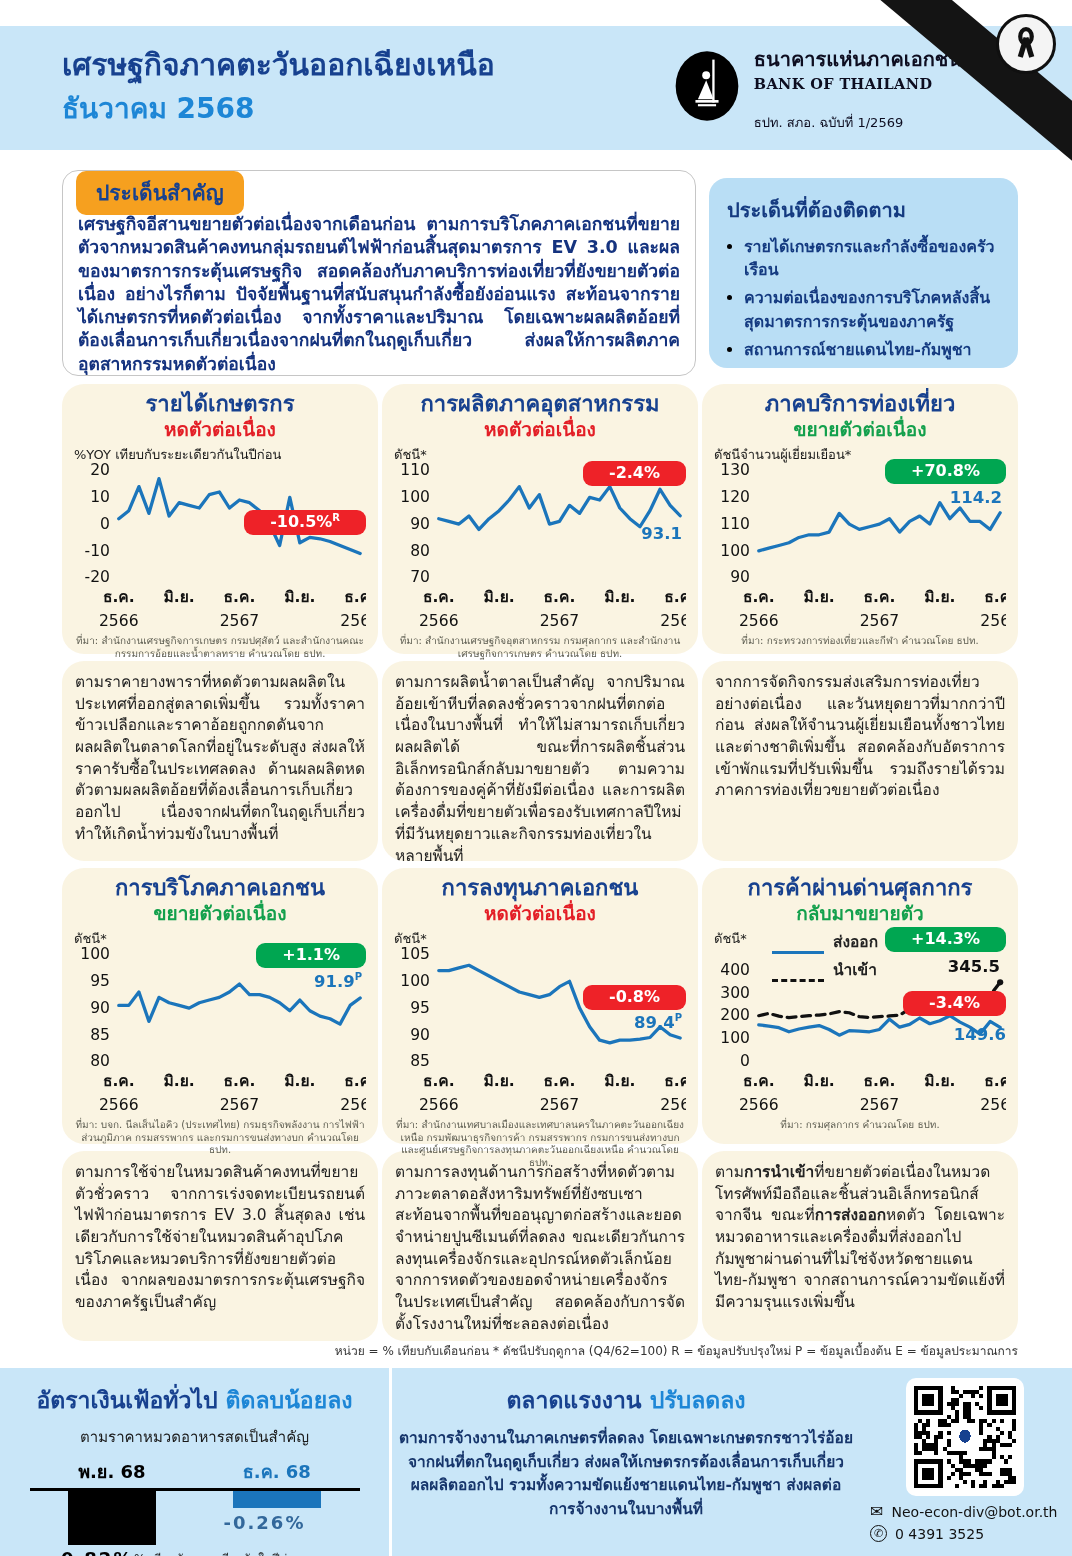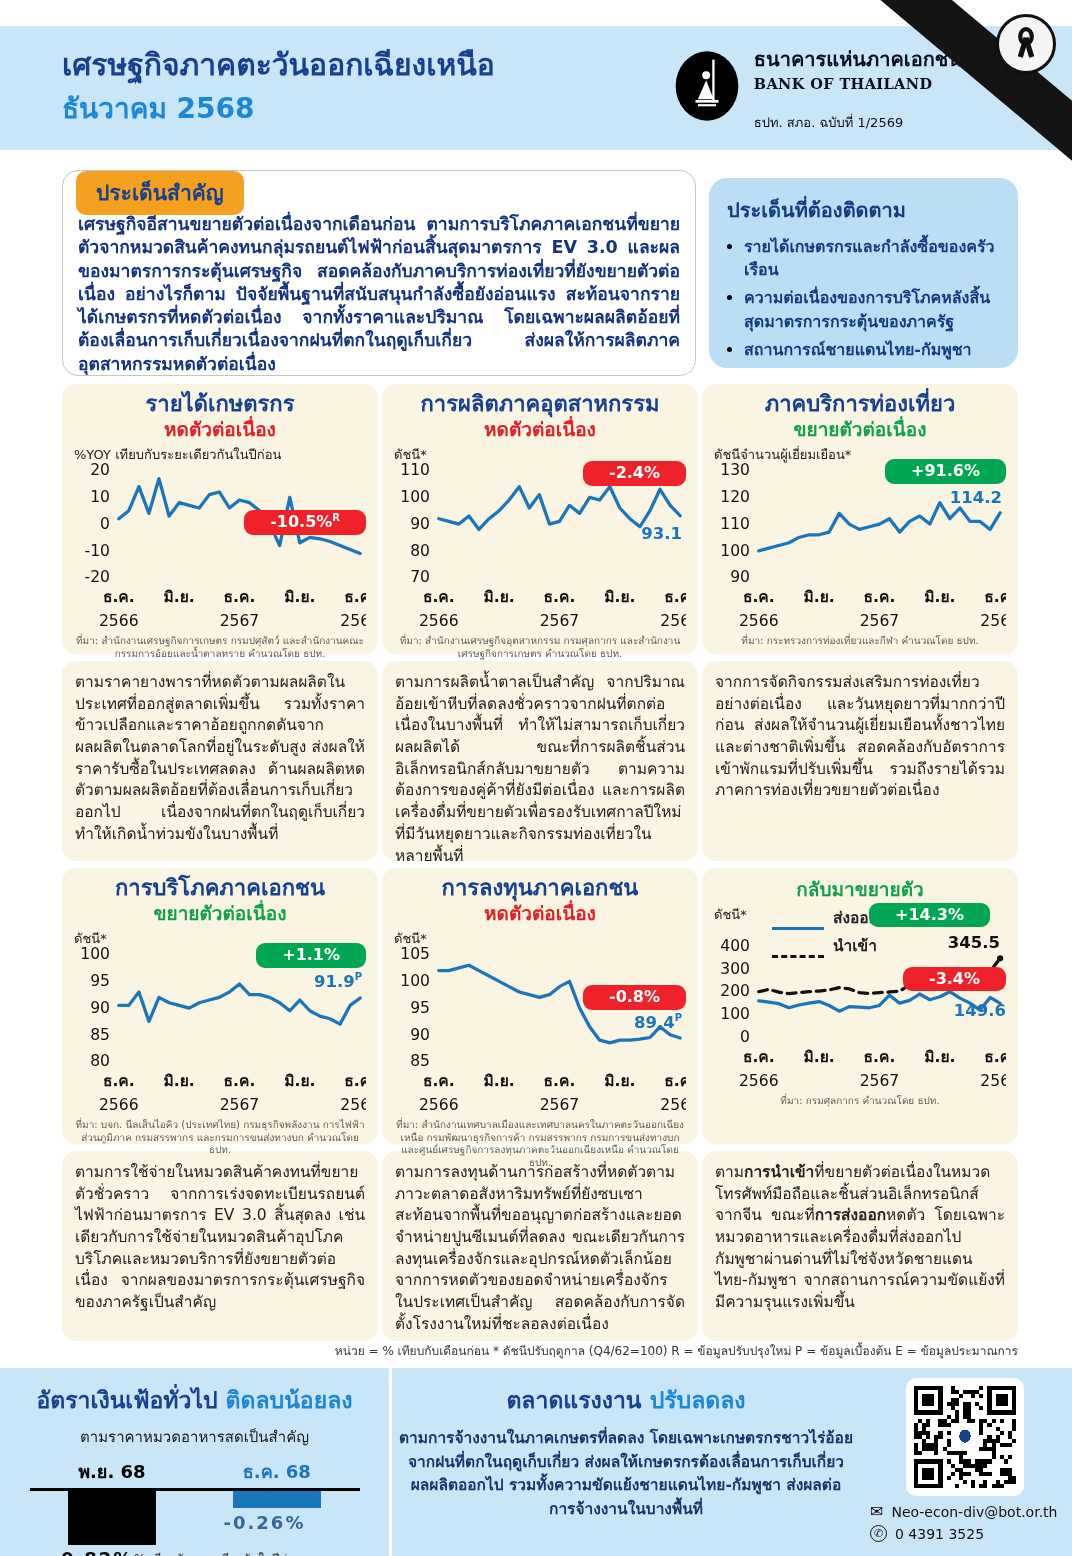--- a/index.html
+++ b/index.html
@@ -29,21 +29,21 @@
   .key-text{font-size:17.5px;font-weight:700;color:#15337f;line-height:1.33;text-align:justify;}
   .watch-box{flex:1;background:#b9def5;border-radius:18px;box-sizing:border-box;
              margin-top:8px;height:190px;padding:16px 18px;}
   .watch-title{font-size:20px;font-weight:800;color:#143a80;margin-bottom:9px;}
   .watch-box ul{margin:0;padding-left:17px;}
   .watch-box li{font-size:16px;font-weight:600;color:#143a80;line-height:1.45;margin-bottom:5px;}
   .watch-box li::marker{color:#000;}
   
   .grid{display:grid;grid-template-columns:repeat(3,316px);column-gap:4px;row-gap:7px;
         grid-template-rows:270px 200px 276px 190px;margin-top:8px;}
-  .card{background:#faf4e2;border-radius:14px;box-sizing:border-box;overflow:visible;}
+  .card{background:#faf4e2;border-radius:22px;box-sizing:border-box;overflow:visible;}
   .chart-card{padding:8px 12px 2px;position:relative;}
   .c-title{font-size:22px;font-weight:800;color:#17418f;text-align:center;line-height:1.1;}
   .c-status{font-size:19px;font-weight:800;text-align:center;line-height:1.1;margin-top:3px;}
   .red{color:#e31e26;}.green{color:#13a04c;}
   .c-ylabel{font-size:13px;color:#1a1a1a;margin:4px 0 0 0;height:15px;}
   .chart-wrap{position:relative;margin-top:2px;}
   svg.chart{display:block;width:292px;height:172px;}
   .badge{position:absolute;color:#fff;font-weight:800;font-size:16px;padding:2px 26px 3px;
          border-radius:9px;line-height:1.2;white-space:nowrap;}
   .badge sup{font-size:10px;}
@@ -218,21 +218,21 @@
               <text x="46" y="148" text-anchor="middle" font-size="16" font-weight="600" fill="#111">ธ.ค.</text>
               <text x="108" y="148" text-anchor="middle" font-size="16" font-weight="600" fill="#111">มิ.ย.</text>
               <text x="170" y="148" text-anchor="middle" font-size="16" font-weight="600" fill="#111">ธ.ค.</text>
               <text x="232" y="148" text-anchor="middle" font-size="16" font-weight="600" fill="#111">มิ.ย.</text>
               <text x="294" y="148" text-anchor="middle" font-size="16" font-weight="600" fill="#111">ธ.ค.</text>
               <text x="46" y="173" text-anchor="middle" font-size="16" fill="#111">2566</text>
               <text x="170" y="173" text-anchor="middle" font-size="16" fill="#111">2567</text>
               <text x="294" y="173" text-anchor="middle" font-size="16" fill="#111">2568</text>
               <polyline points="46.0,94.0 56.3,91.2 66.7,88.4 77.0,85.6 87.3,80.0 97.7,77.2 108.0,77.2 118.3,74.4 128.7,54.8 139.0,66.0 149.3,71.6 159.7,68.8 170.0,66.0 180.3,60.4 190.7,74.4 201.0,63.2 211.3,57.6 221.7,66.0 232.0,43.6 242.3,60.4 252.7,49.2 263.0,63.2 273.3,63.2 283.7,71.6 294.0,54.2" fill="none" stroke="#1b75bb" stroke-width="3.4" stroke-linejoin="round" stroke-linecap="round"></polyline>
             </svg>
-          <div class="badge up" style="top:-2px;right:0;"><span>+91.6%</span><sup></sup></div>
+          <div class="badge up" style="top:-2px;right:0;"><span>+70.8%</span><sup></sup></div>
           <div class="endlab" style="top:26px;right:4px;"><span>114.2</span><sup></sup></div>
         </div>
         <div class="c-source">ที่มา: กระทรวงการท่องเที่ยวและกีฬา คำนวณโดย ธปท.</div>
       </div>
 
       <div class="card text-card">ตามราคายางพาราที่หดตัวตามผลผลิตในประเทศที่ออกสู่ตลาดเพิ่มขึ้น รวมทั้งราคาข้าวเปลือกและราคาอ้อยถูกกดดันจากผลผลิตในตลาดโลกที่อยู่ในระดับสูง ส่งผลให้ราคารับซื้อในประเทศลดลง ด้านผลผลิตหดตัวตามผลผลิตอ้อยที่ต้องเลื่อนการเก็บเกี่ยวออกไป เนื่องจากฝนที่ตกในฤดูเก็บเกี่ยวทำให้เกิดน้ำท่วมขังในบางพื้นที่</div>
       <div class="card text-card">ตามการผลิตน้ำตาลเป็นสำคัญ จากปริมาณอ้อยเข้าหีบที่ลดลงชั่วคราวจากฝนที่ตกต่อเนื่องในบางพื้นที่ ทำให้ไม่สามารถเก็บเกี่ยวผลผลิตได้ ขณะที่การผลิตชิ้นส่วนอิเล็กทรอนิกส์กลับมาขยายตัว ตามความต้องการของคู่ค้าที่ยังมีต่อเนื่อง และการผลิตเครื่องดื่มที่ขยายตัวเพื่อรองรับเทศกาลปีใหม่ที่มีวันหยุดยาวและกิจกรรมท่องเที่ยวในหลายพื้นที่</div>
       <div class="card text-card">จากการจัดกิจกรรมส่งเสริมการท่องเที่ยวอย่างต่อเนื่อง และวันหยุดยาวที่มากกว่าปีก่อน ส่งผลให้จำนวนผู้เยี่ยมเยือนทั้งชาวไทยและต่างชาติเพิ่มขึ้น สอดคล้องกับอัตราการเข้าพักแรมที่ปรับเพิ่มขึ้น รวมถึงรายได้รวมภาคการท่องเที่ยวขยายตัวต่อเนื่อง</div>
 
       <div class="card chart-card">
@@ -283,20 +283,21 @@
               <text x="294" y="173" text-anchor="middle" font-size="16" fill="#111">2568</text>
               <polyline points="46.0,26.8 56.3,26.8 66.7,24.0 77.0,21.2 87.3,26.8 97.7,32.4 108.0,38.0 118.3,43.6 128.7,49.2 139.0,52.0 149.3,54.8 159.7,52.0 170.0,43.6 180.3,38.0 190.7,66.0 201.0,85.6 211.3,99.6 221.7,102.4 232.0,99.6 242.3,99.6 252.7,98.5 263.0,96.8 273.3,85.6 283.7,94.0 294.0,97.4" fill="none" stroke="#1b75bb" stroke-width="3.4" stroke-linejoin="round" stroke-linecap="round"></polyline>
             </svg>
           <div class="badge down" style="top:40px;right:0;"><span>-0.8%</span><sup></sup></div>
           <div class="endlab" style="top:67px;right:4px;"><span>89.4</span><sup>P</sup></div>
         </div>
         <div class="c-source">ที่มา: สำนักงานเทศบาลเมืองและเทศบาลนครในภาคตะวันออกเฉียงเหนือ กรมพัฒนาธุรกิจการค้า กรมสรรพากร กรมการขนส่งทางบก และศูนย์เศรษฐกิจการลงทุนภาคตะวันออกเฉียงเหนือ คำนวณโดย ธปท.</div>
       </div>
 
       <div class="card chart-card">
+        <div class="c-title">การค้าผ่านด่านศุลกากร</div>
         <div class="c-status green">กลับมาขยายตัว</div>
         <div class="c-ylabel">ดัชนี*</div>
         <div class="chart-wrap">
           <svg class="chart" preserveAspectRatio="none" viewBox="0 0 300 180">
               <text x="37" y="31" text-anchor="end" font-size="16" fill="#111">400</text>
               <text x="37" y="55" text-anchor="end" font-size="16" fill="#111">300</text>
               <text x="37" y="79" text-anchor="end" font-size="16" fill="#111">200</text>
               <text x="37" y="103" text-anchor="end" font-size="16" fill="#111">100</text>
               <text x="37" y="127" text-anchor="end" font-size="16" fill="#111">0</text>
               <text x="46" y="148" text-anchor="middle" font-size="16" font-weight="600" fill="#111">ธ.ค.</text>
@@ -314,21 +315,21 @@
           <div class="legend" style="left:58px;top:-16px;">
             <div class="lg-row">
               <span class="lg-line"></span>
               <span class="lg-lab">ส่งออก</span>
             </div>
             <div class="lg-row">
               <span class="lg-dash"></span>
               <span class="lg-lab">นำเข้า</span>
             </div>
           </div>
-          <div class="badge up" style="top:-18px;right:16px;margin-left:36px;"><span>+14.3%</span><sup></sup></div>
+          <div class="badge up" style="top:-18px;right:0;margin-left:36px;"><span>+14.3%</span><sup></sup></div>
           <div class="endlab dark" style="top:12px;right:6px;"><span>345.5</span></div>
           <div class="badge down" style="top:46px;right:0;"><span>-3.4%</span><sup></sup></div>
           <div class="endlab" style="top:80px;right:0;"><span>149.6</span></div>
         </div>
         <div class="c-source">ที่มา: กรมศุลกากร คำนวณโดย ธปท.</div>
       </div>
 
       <div class="card text-card">ตามการใช้จ่ายในหมวดสินค้าคงทนที่ขยายตัวชั่วคราว จากการเร่งจดทะเบียนรถยนต์ไฟฟ้าก่อนมาตรการ EV 3.0 สิ้นสุดลง เช่นเดียวกับการใช้จ่ายในหมวดสินค้าอุปโภคบริโภคและหมวดบริการที่ยังขยายตัวต่อเนื่อง จากผลของมาตรการกระตุ้นเศรษฐกิจของภาครัฐเป็นสำคัญ</div>
       <div class="card text-card">ตามการลงทุนด้านการก่อสร้างที่หดตัวตามภาวะตลาดอสังหาริมทรัพย์ที่ยังซบเซา สะท้อนจากพื้นที่ขออนุญาตก่อสร้างและยอดจำหน่ายปูนซีเมนต์ที่ลดลง ขณะเดียวกันการลงทุนเครื่องจักรและอุปกรณ์หดตัวเล็กน้อย จากการหดตัวของยอดจำหน่ายเครื่องจักรในประเทศเป็นสำคัญ สอดคล้องกับการจัดตั้งโรงงานใหม่ที่ชะลอลงต่อเนื่อง</div>
       <div class="card text-card"><span>ตาม</span><span class="bold">การนำเข้า</span><span>ที่ขยายตัวต่อเนื่องในหมวดโทรศัพท์มือถือและชิ้นส่วนอิเล็กทรอนิกส์จากจีน ขณะที่</span><span class="bold">การส่งออก</span><span>หดตัว โดยเฉพาะหมวดอาหารและเครื่องดื่มที่ส่งออกไปกัมพูชาผ่านด่านที่ไม่ใช่จังหวัดชายแดนไทย-กัมพูชา จากสถานการณ์ความขัดแย้งที่มีความรุนแรงเพิ่มขึ้น</span></div>

